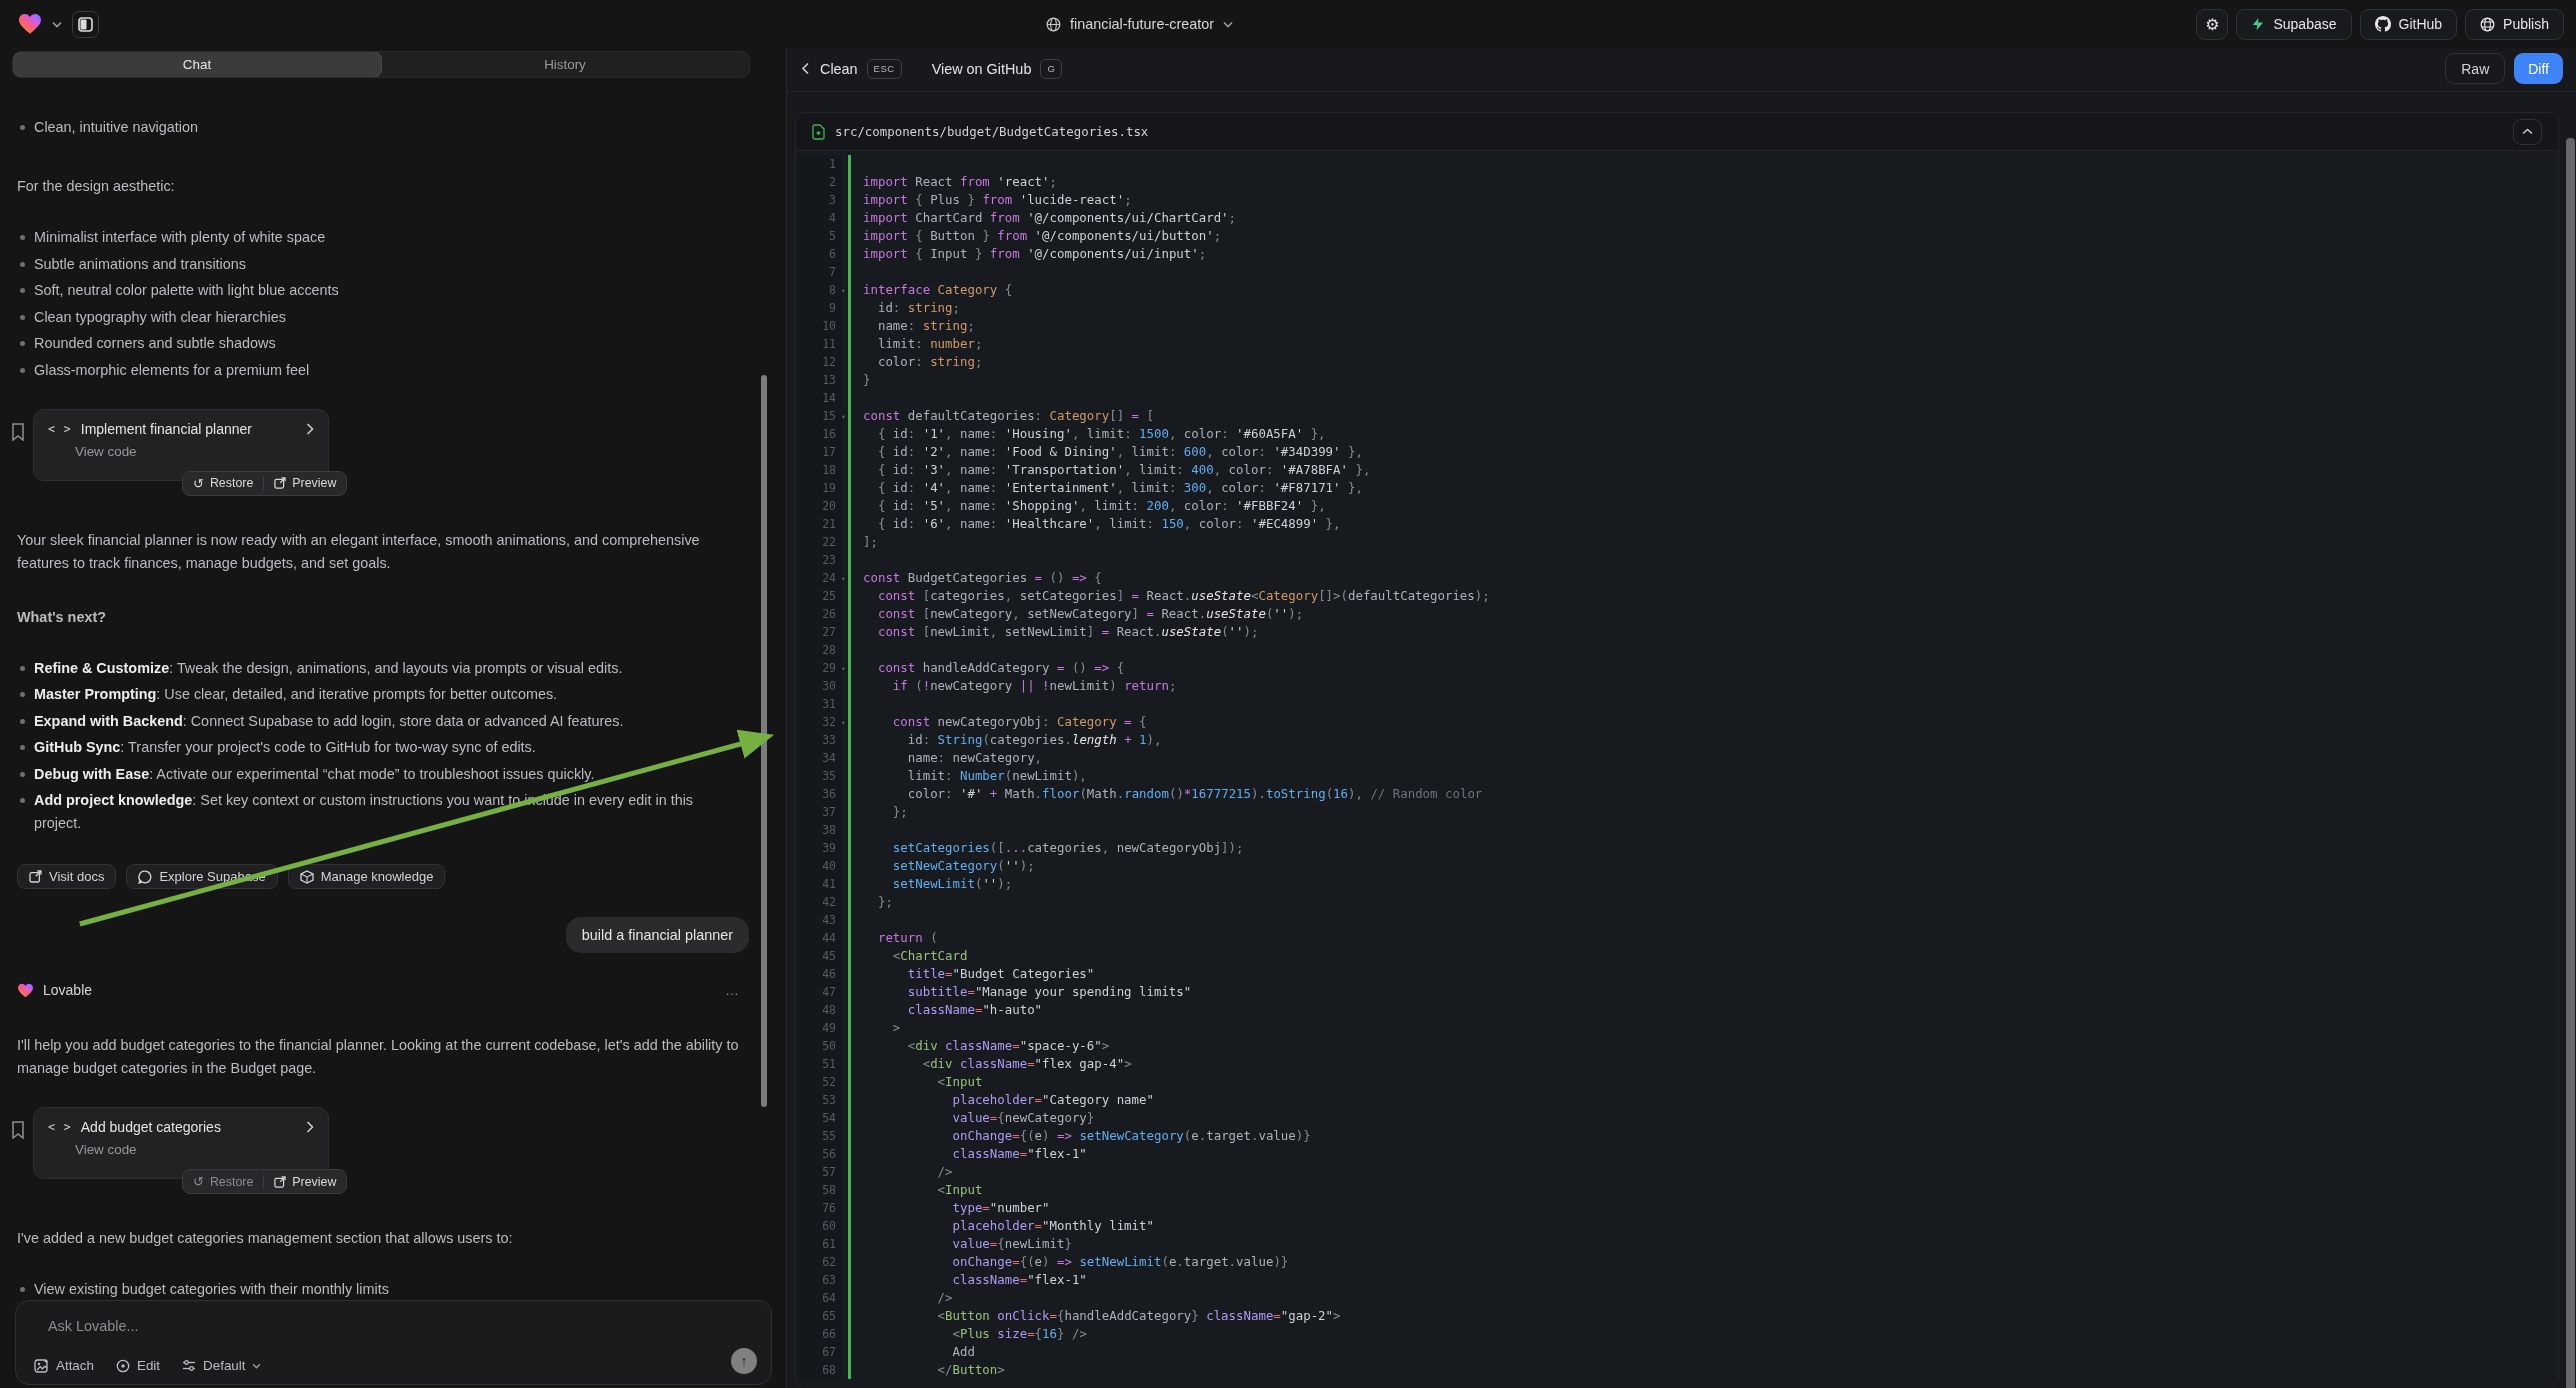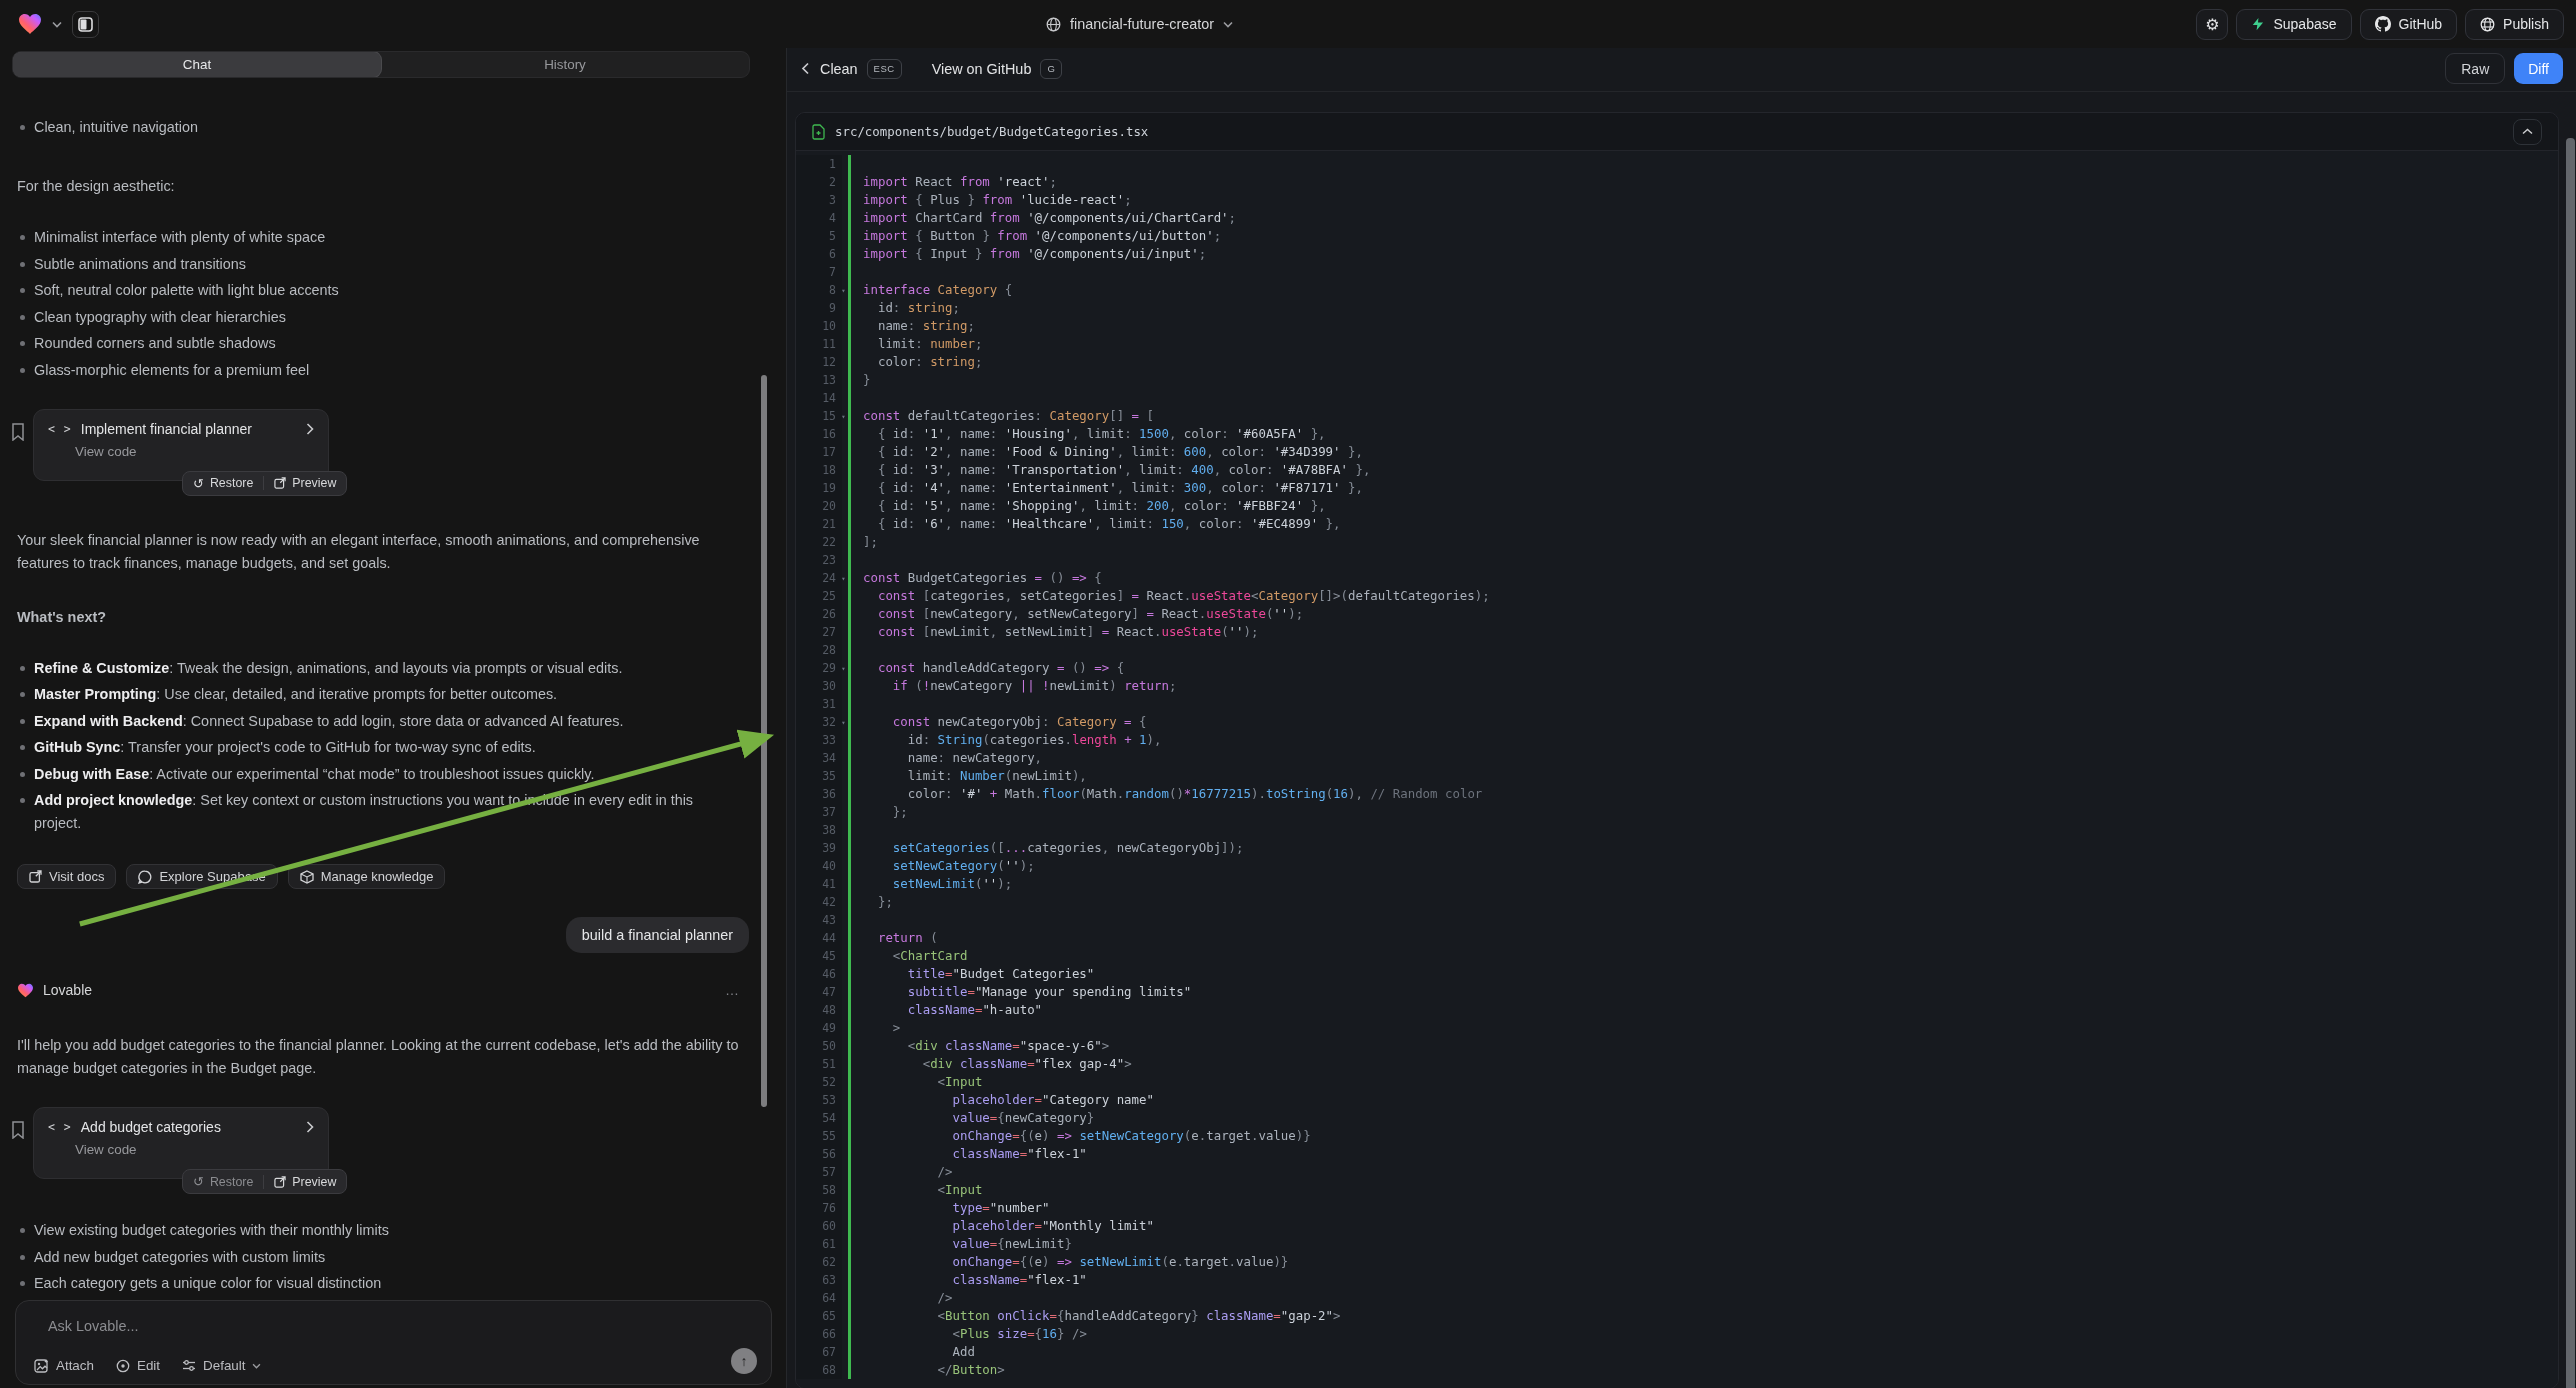--- a/index.html
+++ b/index.html
@@ -98,21 +98,21 @@
   .cl { display:flex; height:18px; white-space:pre; font-family:"DejaVu Sans Mono", monospace; font-size:12.4px; line-height:18px; }
   .cl .gut { width:46px; flex:0 0 46px; text-align:right; padding-right:6px; color:#565c66; font-size:11.5px; background:#14171b; position:relative; }
   .cl .gut .fold { position:absolute; right:-4px; top:1px; font-size:8px; color:#6a7280; transform:scale(.9); }
   .cl .bar { width:3px; flex:0 0 3px; background:#3fb950; margin-left:6px; }
   .cl .src { padding-left:12px; }
   .tk-k { color:#c678dd; } .tk-o { color:#c678dd; }
   .tk-s { color:#ccd2da; }
   .tk-n { color:#61aeee; }
   .tk-t { color:#d19a66; }
   .tk-f { color:#61afef; }
-  .tk-c { color:#ec4899; }
+  .tk-c { color:#e5e5e5;font-style:italic; }
   .tk-g { color:#98c379; }
   .tk-a { color:#ab9df2; }
   .tk-e { color:#e06c75; }
   .tk-p { color:#868d97; }
   .tk-i { color:#abb2bc; }
   .tk-m { color:#6d737d; }
 
   #code-thumb { position:absolute; right:1px; top:92px; width:9px; height:1296px; background:#64676c; border-radius:4px; }
 
   svg { display:block; }
@@ -316,20 +316,21 @@
           <span class="sep"></span>
           <span class="tbi">
             <svg width="12" height="12" viewBox="0 0 13 13">
               <rect x="1" y="2.6" width="9.4" height="9.4" rx="1.6" fill="none" stroke="currentColor" stroke-width="1.3"></rect>
               <path d="M6.8 6.2 12 1M8.3 1H12v3.7" fill="none" stroke="currentColor" stroke-width="1.3"></path>
             </svg>
             <span>Preview</span>
           </span>
         </div>
       </div>
+      <p class="c-p">I've added a new budget categories management section that allows users to:</p>
       <ul class="c-ul">
         <li>View existing budget categories with their monthly limits</li>
         <li>Add new budget categories with custom limits</li>
         <li>Each category gets a unique color for visual distinction</li>
       </ul>
     </div>
 
   <div id="composer">
     <div class="ph">Ask Lovable...</div>
     <div class="comp-row">

